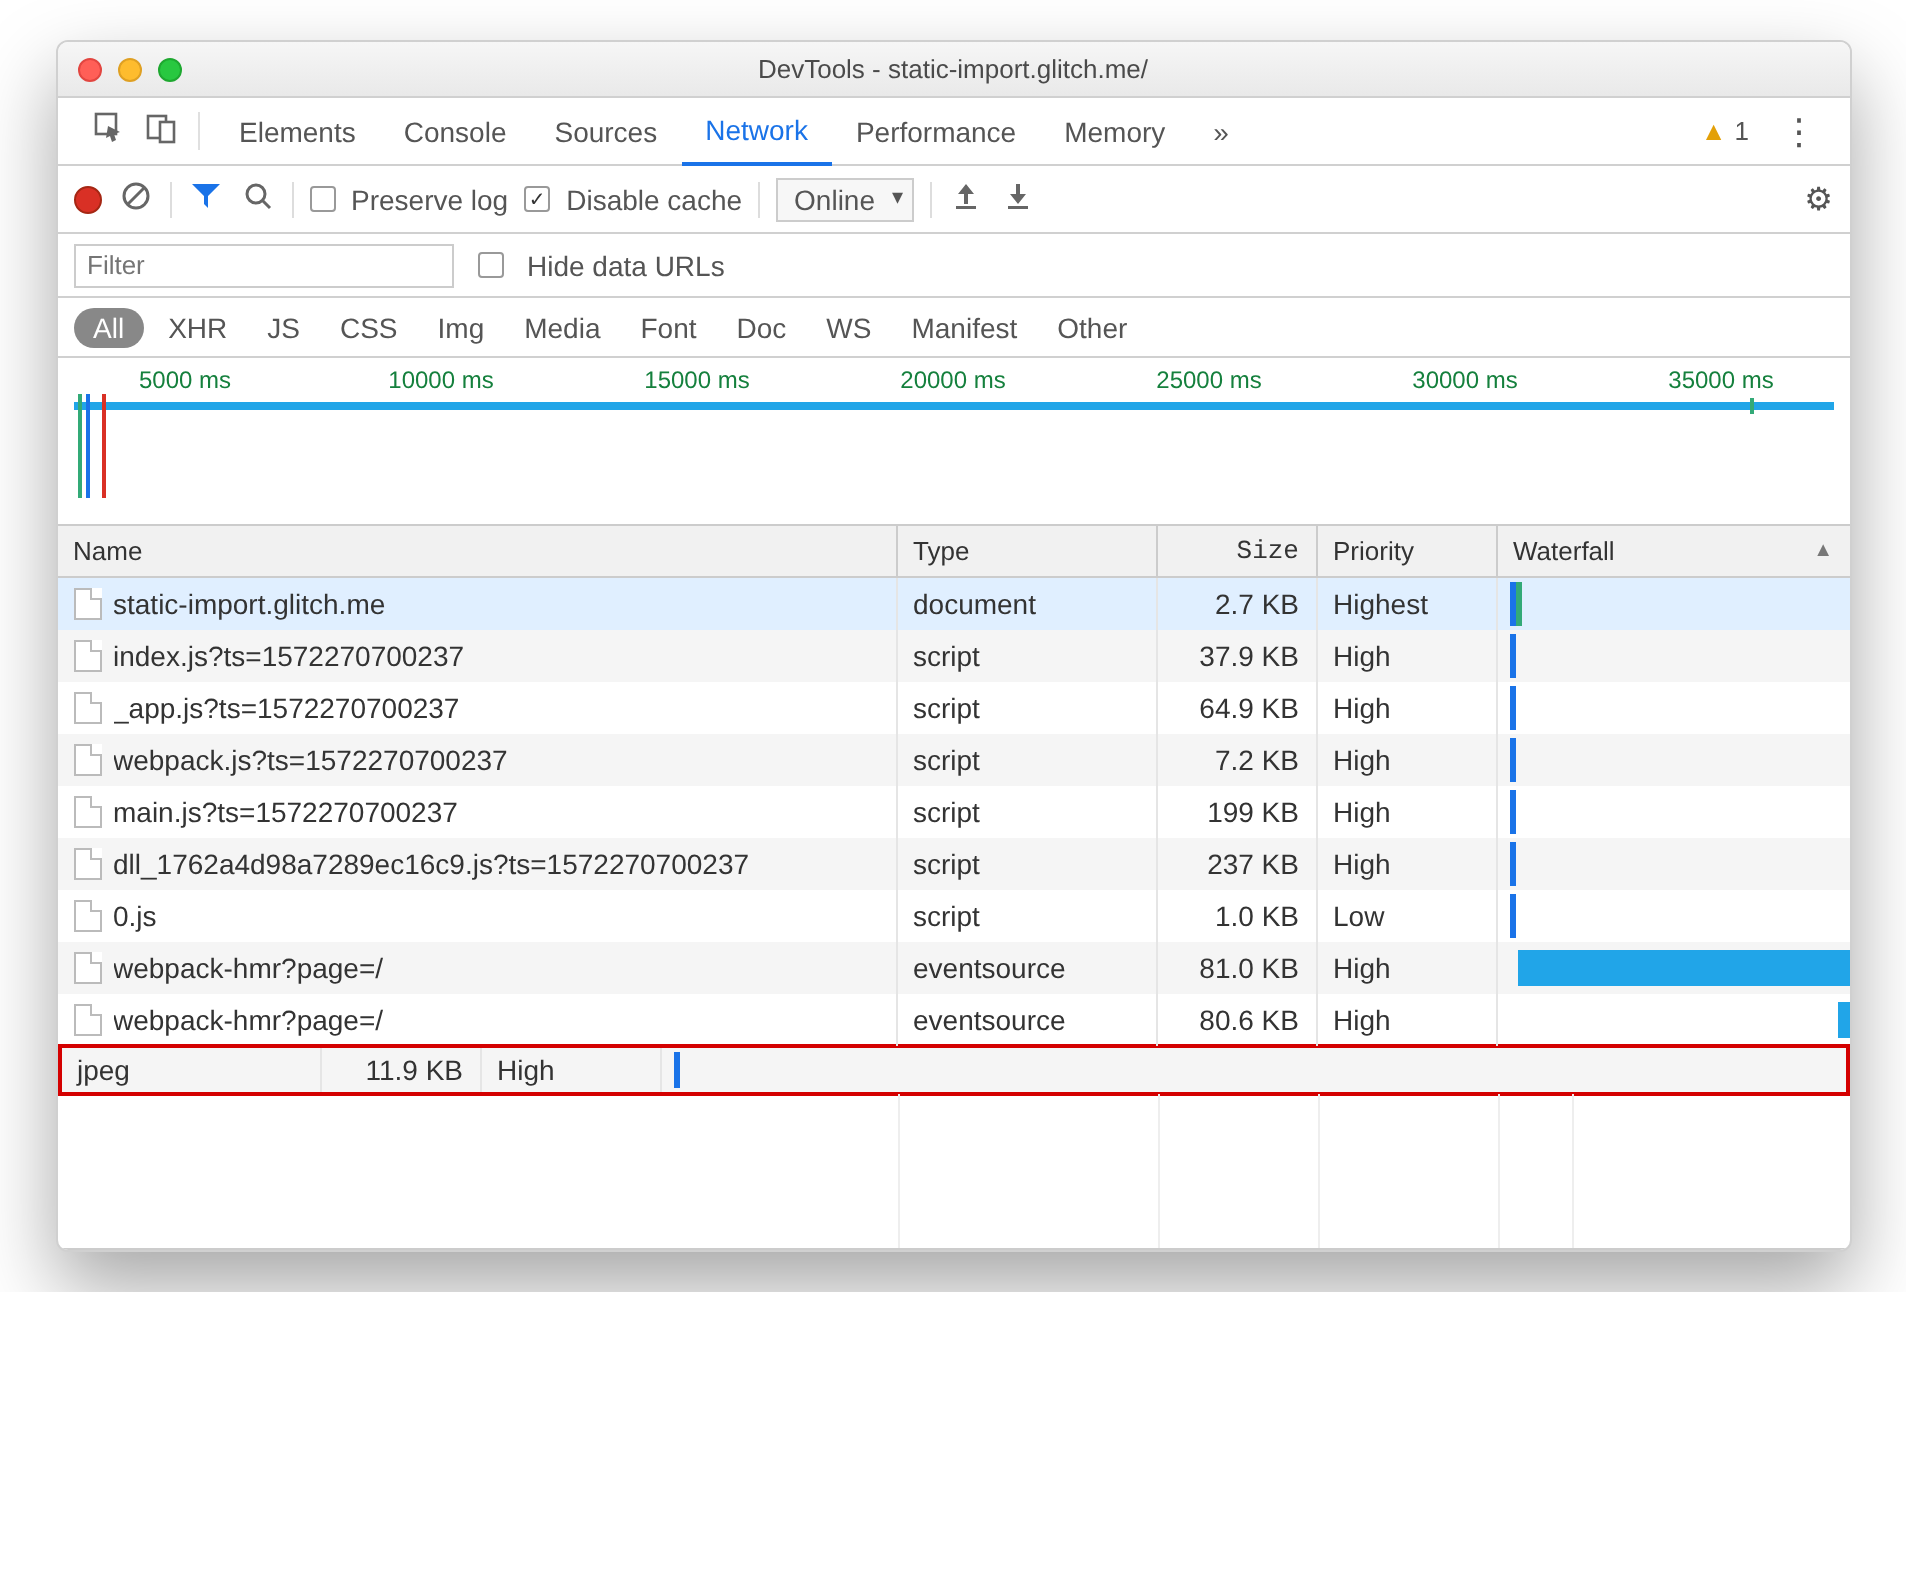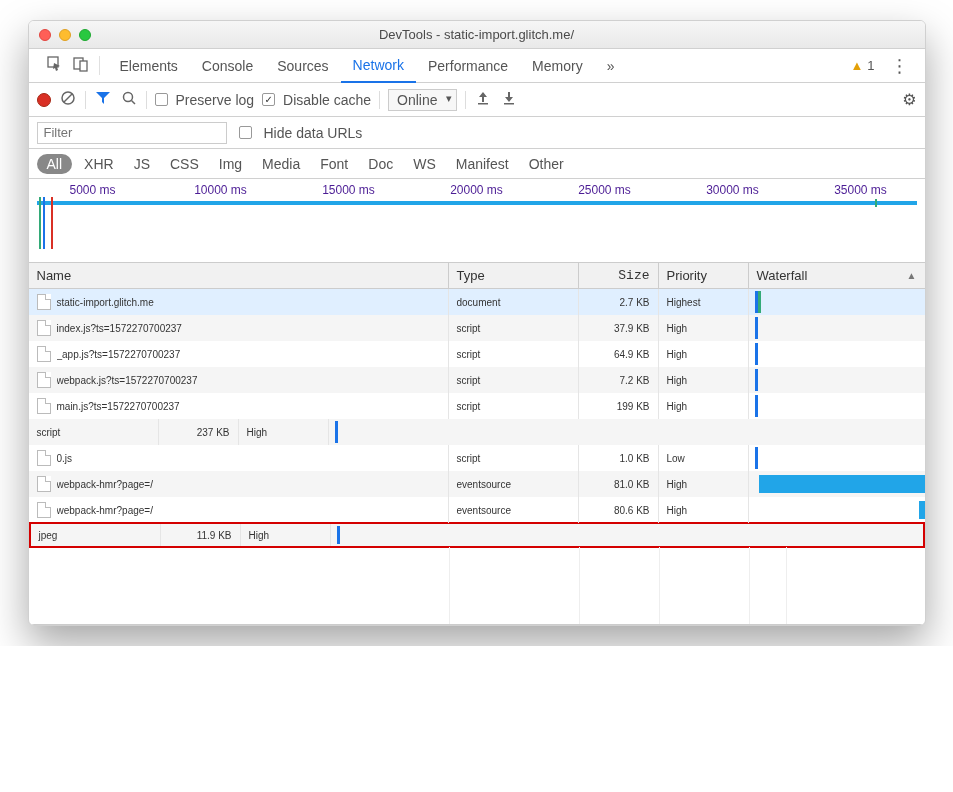--- a/index.html
+++ b/index.html
@@ -30,38 +30,38 @@
 .select { border: 1px solid #ccc; padding: 2px 18px 2px 8px; font-size: 14px; position: relative; background:#f7f7f7;}
 .select::after { content:"▾"; position:absolute; right:4px; color:#555; font-size:11px;}
 .gear { margin-left: auto; font-size: 16px; color: #555; }
 .filterbar { height: 32px; border-bottom: 1px solid #d0d0d0; display: flex; align-items: center; padding: 0 8px; gap: 12px; font-size: 14px; color:#555;}
 .filter-input { width: 190px; height: 22px; border: 1px solid #ccc; padding: 0 6px; font-size: 13px; color:#888;}
 .typebar { height: 30px; border-bottom: 1px solid #d0d0d0; display: flex; align-items: center; padding: 0 8px; gap: 4px; font-size: 14px; color:#555;}
 .pill { padding: 2px 10px; border-radius: 10px; cursor: pointer; }
 .pill.active { background: #888; color: #fff; }
 .type-item { padding: 2px 8px; cursor:pointer;}
 .timeline { height: 84px; border-bottom: 1px solid #ccc; position: relative; }
-.tl-labels { display: flex; font-size: 12px; color: #4c1d95; padding-top: 4px; }
+.tl-labels { display: flex; font-size: 12px; color: #15803d; padding-top: 4px; }
 .tl-label { flex: 1; text-align: center; }
 .tl-body { position: absolute; top: 22px; left: 8px; right: 8px; height: 44px; }
 .tl-bar { position:absolute; top:0; left:0; right:0; height:4px; background:#21a5e8; }
 .tl-v1 { position:absolute; top:-4px; left:2px; width:2px; height:52px; background:#3a7; }
 .tl-v2 { position:absolute; top:-4px; left:6px; width:2px; height:52px; background:#1a73e8; }
 .tl-v3 { position:absolute; top:-4px; left:14px; width:2px; height:52px; background:#d93025; }
 .tl-tick { position:absolute; top:-2px; right:40px; width:2px; height:8px; background:#3a7; }
 .table-header { height: 26px; background: #f1f1f1; border-bottom: 1px solid #ccc; display: flex; font-size: 13px; color: #333; }
 .col { border-right: 1px solid #ccc; display: flex; align-items: center; padding: 0 8px; }
 .col-name { width: 420px; }
 .col-type { width: 130px; }
 .col-size { width: 80px; justify-content: flex-end; font-family: Liberation Mono, monospace; }
 .col-pri { width: 90px; }
 .col-wf { flex: 1; border-right: none; display:flex; justify-content:space-between;}
 .sort-arrow { color:#777; font-size:10px;}
 .rows { }
-.row { height: 26px; display: flex; font-size: 10px; color: #333; align-items: center; }
+.row { height: 26px; display: flex; font-size: 14px; color: #333; align-items: center; }
 .row:nth-child(even) { background: #f5f5f5; }
 .row.sel { background: #e0efff; }
 .row .cell { border-right: 1px solid #e5e5e5; height: 100%; display: flex; align-items: center; padding: 0 8px; }
 .row .c-name { width: 420px; gap:6px;}
 .row .c-type { width: 130px; }
 .row .c-size { width: 80px; justify-content: flex-end; }
 .row .c-pri { width: 90px; }
 .row .c-wf { flex: 1; border-right: none; position: relative; padding:0;}
 .file-icon { width: 14px; height: 16px; border: 1px solid #bbb; background: #fff; position: relative; flex-shrink:0;}
 .file-icon::before { content:""; position:absolute; top:-1px; right:-1px; width:5px; height:5px; background:#fff; border-left:1px solid #bbb; border-bottom:1px solid #bbb;}
@@ -259,20 +259,24 @@
           <span class="name-text">main.js?ts=1572270700237</span>
         </div>
         <div class="cell c-type">script</div>
         <div class="cell c-size">199 KB</div>
         <div class="cell c-pri">High</div>
         <div class="cell c-wf">
           <div class="wf-tick"></div>
         </div>
       </div>
       <div class="row">
+        <div class="cell c-name">
+          <span class="file-icon"></span>
+          <span class="name-text">dll_1762a4d98a7289ec16c9.js?ts=1572270700237</span>
+        </div>
         <div class="cell c-type">script</div>
         <div class="cell c-size">237 KB</div>
         <div class="cell c-pri">High</div>
         <div class="cell c-wf">
           <div class="wf-tick"></div>
         </div>
       </div>
       <div class="row">
         <div class="cell c-name">
           <span class="file-icon"></span>

